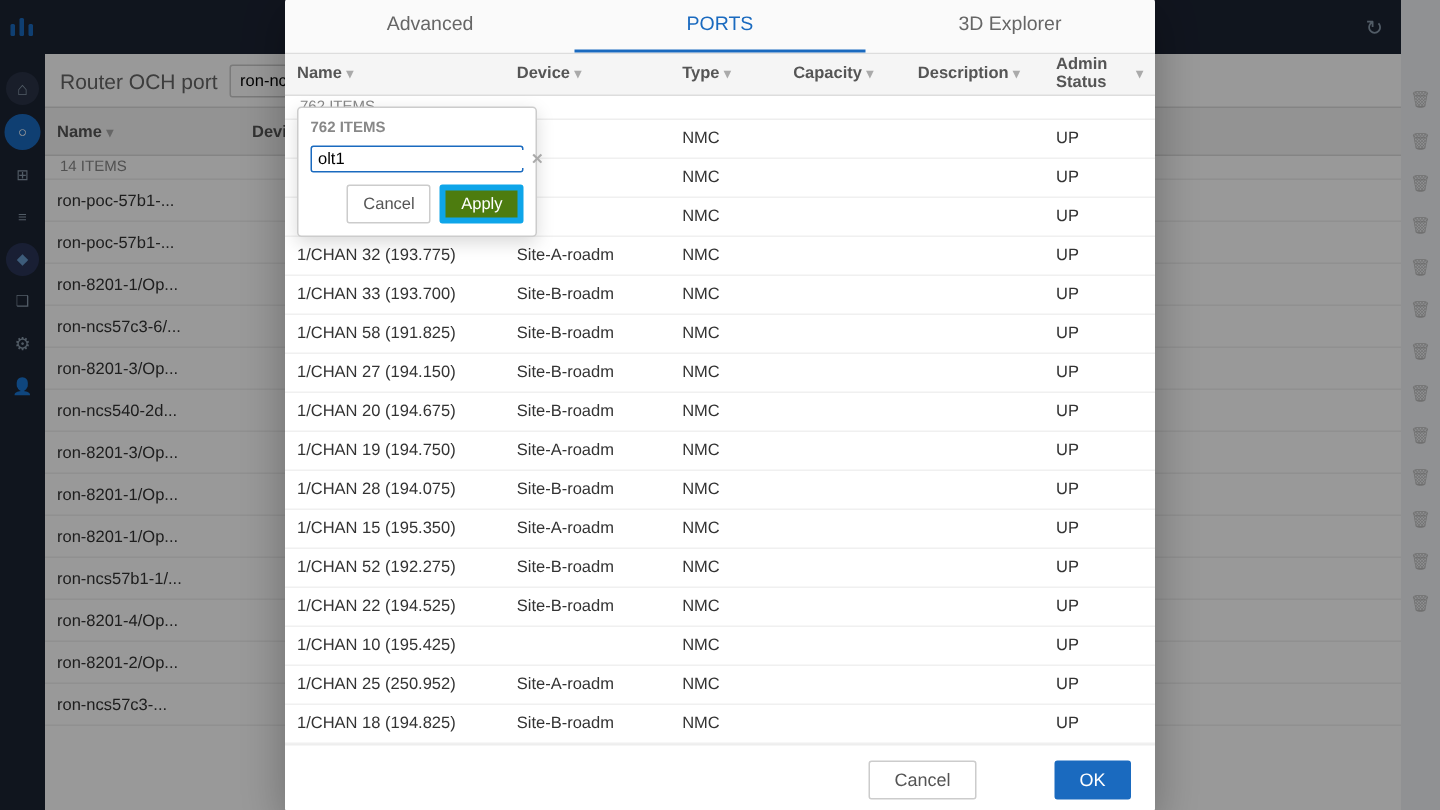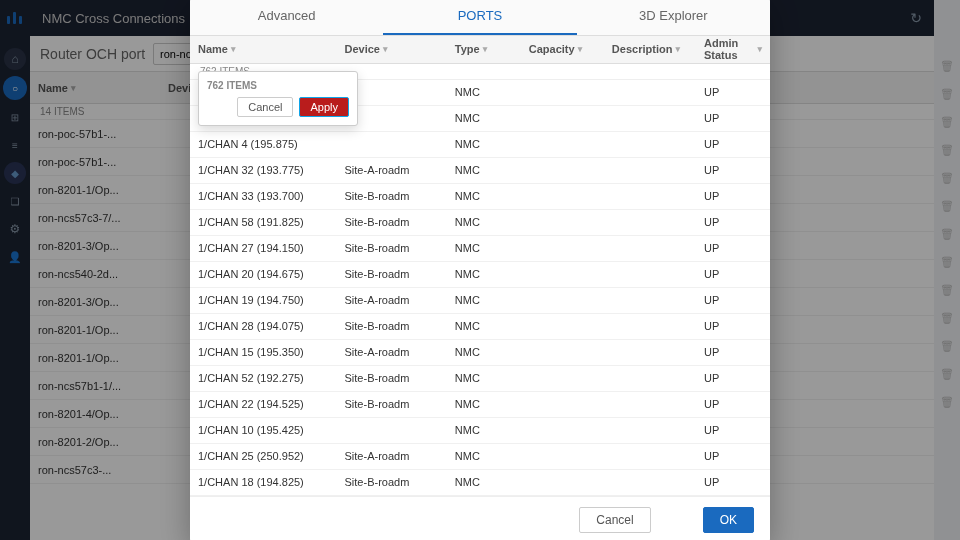--- a/index.html
+++ b/index.html
@@ -73,21 +73,21 @@
     .ports-table-cell { padding: 0 8px; font-size: 11px; color: #333; overflow: hidden; text-overflow: ellipsis; white-space: nowrap; }
 
     
     .filter-dropdown { position: absolute; top: 28px; left: 8px; background: #fff; border: 1px solid #ccc; border-radius: 3px; padding: 8px; width: 160px; z-index: 200; box-shadow: 0 4px 12px rgba(0,0,0,0.15); }
     .filter-dropdown-items-count { font-size: 10px; color: #888; margin-bottom: 6px; }
     .filter-dropdown-input-wrap { display: flex; align-items: center; border: 1px solid #1a6abf; border-radius: 2px; padding: 2px 4px; margin-bottom: 8px; }
     .filter-dropdown-input { border: none; outline: none; font-size: 11px; flex: 1; }
     .filter-dropdown-clear { color: #aaa; cursor: pointer; font-size: 10px; }
     .filter-dropdown-actions { display: flex; gap: 6px; justify-content: flex-end; }
     .btn-cancel { background: #fff; border: 1px solid #ccc; border-radius: 2px; padding: 3px 10px; font-size: 11px; cursor: pointer; color: #555; }
-    .btn-apply { background: #b91c1c; border: 1px solid #0ea5e9; border-radius: 2px; padding: 3px 10px; font-size: 11px; cursor: pointer; color: #fff; }
+    .btn-apply { background: #4d7c0f; border: 4px solid #0ea5e9; border-radius: 2px; padding: 3px 10px; font-size: 11px; cursor: pointer; color: #fff; }
 
     
     .modal-footer { display: flex; justify-content: flex-end; gap: 8px; padding: 10px 16px; border-top: 1px solid #eee; }
     .btn-footer-cancel { background: #fff; border: 1px solid #ccc; border-radius: 2px; padding: 5px 16px; font-size: 12px; cursor: pointer; color: #555; }
     .btn-footer-ok { background: #1a6abf; border: 1px solid #1a6abf; border-radius: 2px; padding: 5px 16px; font-size: 12px; cursor: pointer; color: #fff; margin-left: 44px; }
 
     
     .sidebar-nav { display: flex; flex-direction: column; align-items: center; gap: 6px; margin-top: 8px; }
     .nav-icon { width: 22px; height: 22px; border-radius: 50%; display: flex; align-items: center; justify-content: center; color: #8899aa; font-size: 11px; cursor: pointer; }
   </style>
@@ -128,21 +128,20 @@
       </div>
       <div class="nav-icon">
         <span style="color:#8899aa;font-size:11px">👤</span>
       </div>
     </div>
   </div>
 
   <div class="main-content">
 
     <div class="top-bar">
-      <span>NMC Cross Connections</span>
       <span class="refresh-icon">↻</span>
     </div>
 
     <div class="filter-bar">
       <span class="filter-label">Router OCH port</span>
       <input class="filter-input" value="ron-ncs57c3..." placeholder="ron-ncs57c3..." style="">
       <button class="star-btn">
         <span>★</span>
       </button>
     </div>
@@ -189,21 +188,21 @@
   </div>
           <div class="table-row">
     <div class="table-cell col-name">ron-8201-1/Op...</div>
     <div class="table-cell col-device"></div>
     <div class="table-cell col-type"></div>
     <div class="table-cell col-capacity"></div>
     <div class="table-cell col-desc"></div>
     <div class="table-cell col-admin"></div>
   </div>
           <div class="table-row">
-    <div class="table-cell col-name">ron-ncs57c3-7/...</div>
+    <div class="table-cell col-name">ron-ncs57c3-6/...</div>
     <div class="table-cell col-device"></div>
     <div class="table-cell col-type"></div>
     <div class="table-cell col-capacity"></div>
     <div class="table-cell col-desc"></div>
     <div class="table-cell col-admin"></div>
   </div>
           <div class="table-row">
     <div class="table-cell col-name">ron-8201-3/Op...</div>
     <div class="table-cell col-device"></div>
     <div class="table-cell col-type"></div>
@@ -309,20 +308,24 @@
 
     <div class="modal-body">
 
       <div class="ports-table-header">
         <div class="table-header-cell ports-col-name" style="position:relative">
           <span>Name</span>
           <span class="sort-icon">▾</span>
 
           <div class="filter-dropdown">
             <div class="filter-dropdown-items-count">762 ITEMS</div>
+            <div class="filter-dropdown-input-wrap">
+              <input class="filter-dropdown-input" value="olt1" style="">
+              <span class="filter-dropdown-clear">✕</span>
+            </div>
             <div class="filter-dropdown-actions">
               <button class="btn-cancel">Cancel</button>
               <button class="btn-apply">Apply</button>
             </div>
           </div>
         </div>
         <div class="table-header-cell ports-col-device">
           <span>Device</span>
           <span class="sort-icon">▾</span>
         </div>

